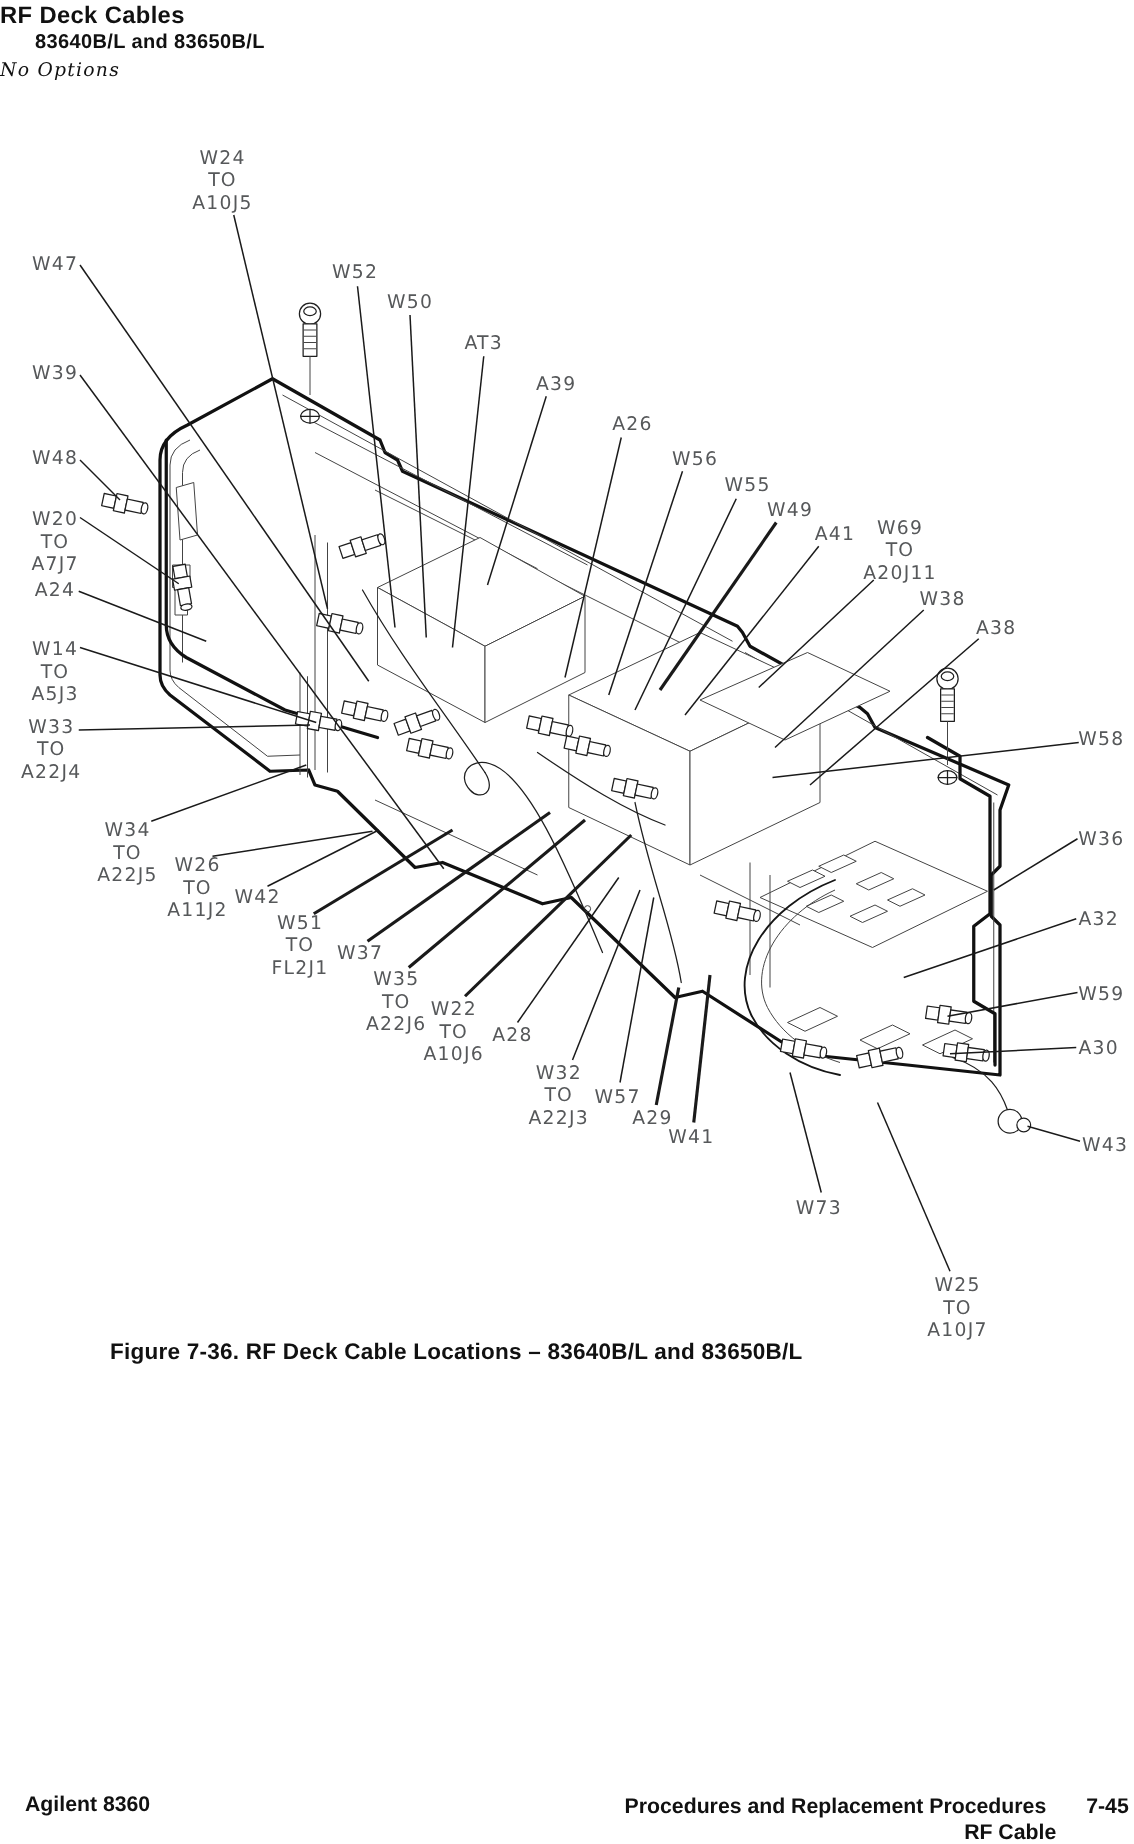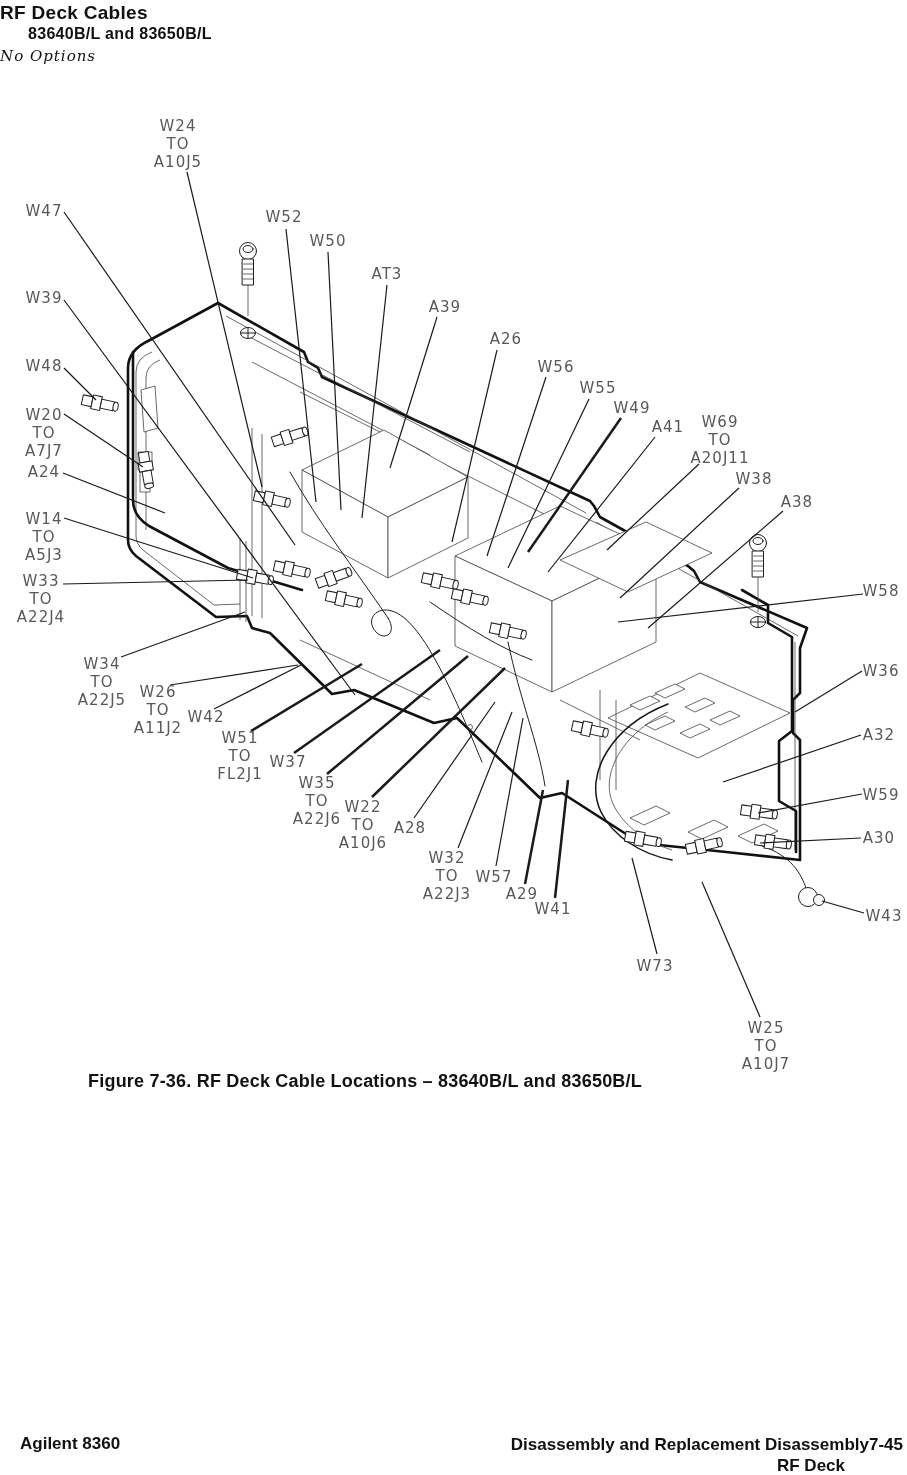--- a/index.html
+++ b/index.html
@@ -9,21 +9,21 @@
   .hdr-l1{top:2px;font-size:19px;font-weight:bold;letter-spacing:.3px;}
   .hdr-l2{top:25px;font-size:16px;font-weight:bold;letter-spacing:.3px;padding-left:28px;}
   .hdr-l3{top:47px;font-size:15px;font-style:italic;
           font-family:"DejaVu Serif","Liberation Serif",serif;letter-spacing:1px;}
   #fig{position:absolute;left:0;top:0;width:907px;height:1115px;}
   .caption{position:absolute;left:0;top:1071px;width:730px;text-align:center;
            font-size:18px;font-weight:bold;letter-spacing:.2px;}
   .foot-left{position:absolute;left:20px;top:1434px;font-size:17px;font-weight:bold;}
   .foot-right{position:absolute;right:4px;top:1434px;text-align:right;
               font-size:17px;font-weight:bold;line-height:21px;}
-  .foot-right .pg{display:inline-block;margin-left:0;}
+  .foot-right .pg{display:inline-block;margin-left:32px;}
   .foot-right .sub{padding-right:58px;}
   
   .ln{fill:none;stroke:#1f1f1f;stroke-width:1;stroke-linejoin:round;stroke-linecap:round;}
   .ln2{fill:none;stroke:#111;stroke-width:2.6;stroke-linejoin:round;stroke-linecap:round;}
   .lnm{fill:none;stroke:#161616;stroke-width:1.5;stroke-linejoin:round;stroke-linecap:round;}
   .thin{fill:none;stroke:#444;stroke-width:.8;stroke-linejoin:round;}
   .wfill{fill:#fff;}
   .leader{stroke:#1a1a1a;stroke-width:1.2;fill:none;}
   .leader.bold{stroke-width:2.5;}
   .callout{fill:#56585a;font-family:"DejaVu Sans","Liberation Sans",sans-serif;
@@ -243,15 +243,15 @@
         <line x1="861" y1="838" x2="760" y2="843" class="leader"></line>
         <text x="879" y="843" class="callout"><tspan x="879" dy="0">A30</tspan></text>
       </g>
   </g>
 </svg>
 
 <div class="caption">Figure 7-36. RF Deck Cable Locations – 83640B/L and 83650B/L</div>
 
 <div class="foot-left">Agilent 8360</div>
 <div class="foot-right">
-  <div><span>Disassembly and Replacement Disassembly</span><span class="pg">7-45</span></div>
-  <div class="sub">RF Deck</div>
+  <div><span>Procedures and Replacement Procedures</span><span class="pg">7-45</span></div>
+  <div class="sub">RF Cable</div>
 </div>
 
 </body></html>

